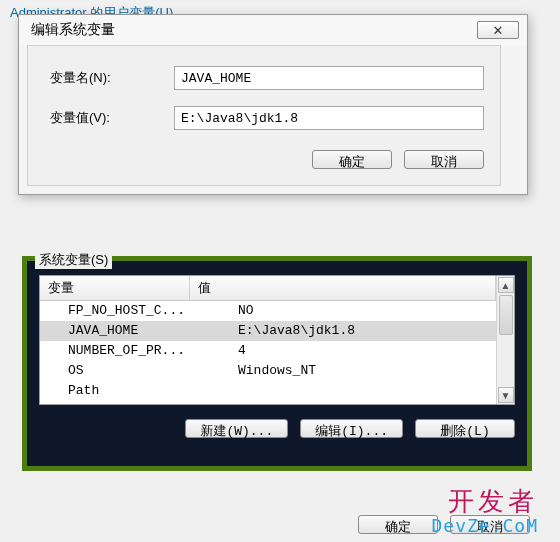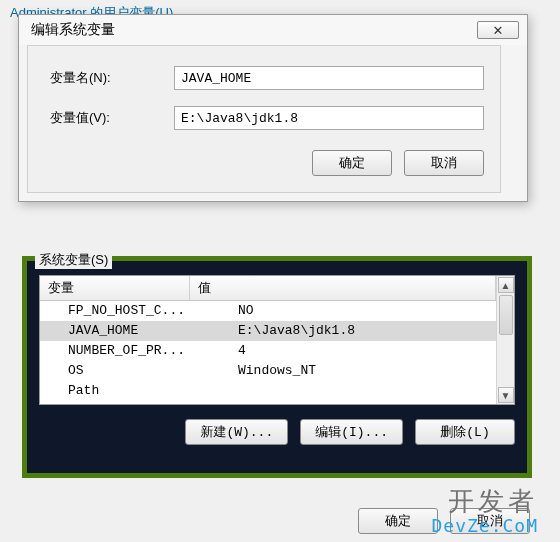--- a/index.html
+++ b/index.html
@@ -75,21 +75,21 @@
     font-size: 13px;
   }
   .btn-row {
     display: flex;
     justify-content: flex-end;
     gap: 12px;
     margin-top: 20px;
   }
   .btn {
     min-width: 80px;
-    height: 26px;
+    height: 19px;
     border: 1px solid #8a8a8a;
     border-radius: 3px;
     background: linear-gradient(#fafafa,#e4e4e4);
     font-size: 13px;
     cursor: pointer;
     padding: 2px 14px;
     font-family: inherit;
   }
 
   
@@ -202,21 +202,21 @@
     position: absolute;
     right: 22px;
     bottom: 6px;
     text-align: right;
     pointer-events: none;
     font-family: "SimSun", serif;
     line-height: 1.1;
   }
   .watermark .line1 {
     font-size: 26px;
-    color: #737373;
+    color: #be185d;
     letter-spacing: 4px;
     font-weight: 400;
   }
   .watermark .line2 {
     font-size: 18px;
     color: #28a0e0;
     font-family: Consolas, monospace;
     letter-spacing: 1px;
   }
 </style>

